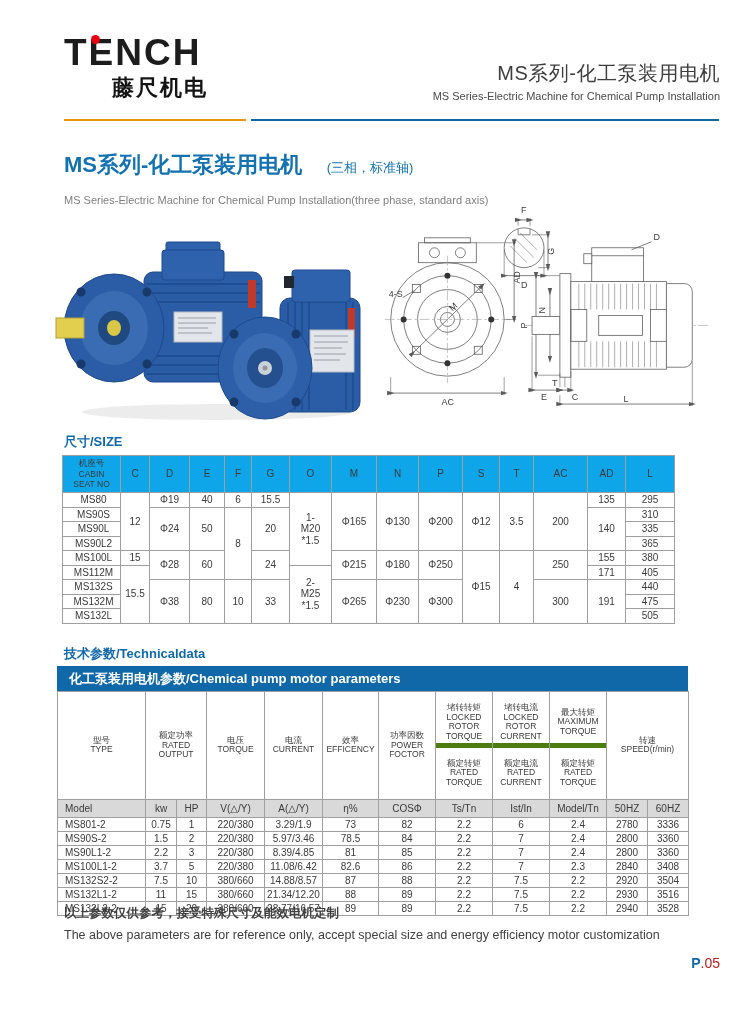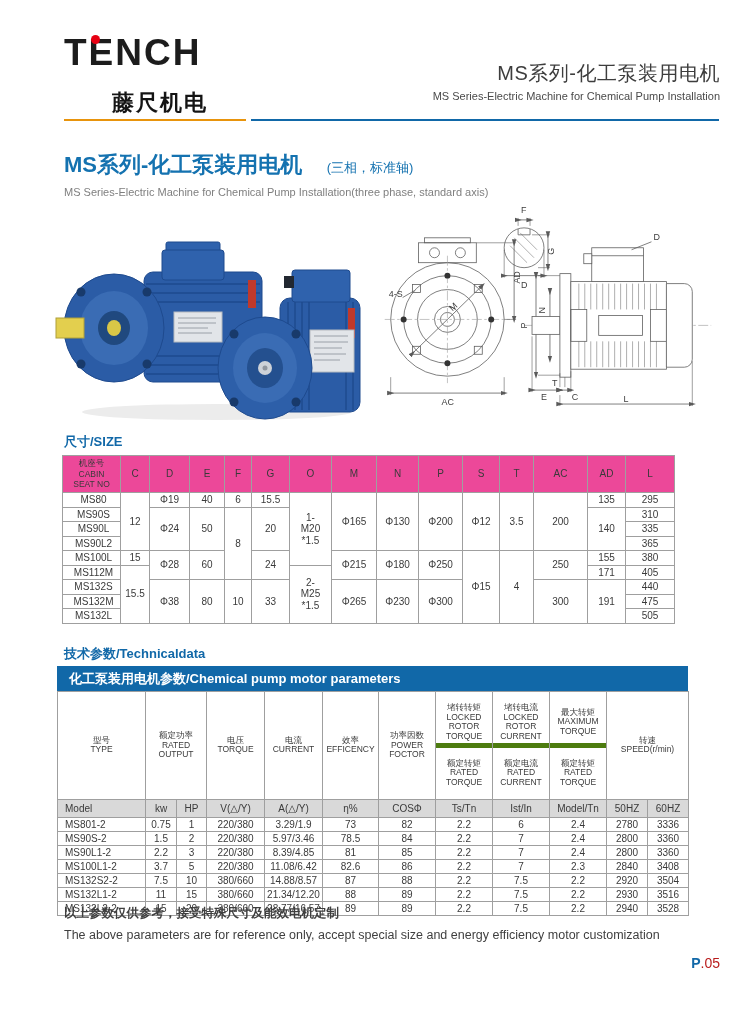--- a/index.html
+++ b/index.html
@@ -4,47 +4,47 @@
 <style>
   html,body { margin:0; padding:0; background:#ffffff; }
   .page {
     position:relative; width:750px; height:992px; background:#fff; overflow:hidden;
     font-family:"Liberation Sans","DejaVu Sans",sans-serif; color:#333;
   }
   
   .logo { position:absolute; left:64px; top:34px; }
   .logo-text { position:relative; font-size:37px; font-weight:900; letter-spacing:2px; color:#1c1c1c; line-height:1; }
   .logo-dot { position:absolute; left:27px; top:1px; width:9px; height:9px; border-radius:50%; background:#e60012; }
-  .logo-sub { margin-left:48px; margin-top:17px; font-size:22px; font-weight:700; letter-spacing:2px; color:#141414; }
+  .logo-sub { margin-left:48px; margin-top:2px; font-size:22px; font-weight:700; letter-spacing:2px; color:#141414; }
   .header-title { position:absolute; right:30px; top:60px; text-align:right; }
   .header-title-zh { font-size:20px; color:#3d3d3d; font-weight:500; letter-spacing:0.5px; }
   .header-title-en { font-size:11px; color:#4a4a4a; margin-top:3px; }
   .divider { position:absolute; top:119px; left:64px; right:31px; height:2px; }
   .divider-orange { position:absolute; left:0; top:0; width:182px; height:2px; background:#e8940c; }
   .divider-blue { position:absolute; left:187px; right:0; top:0; height:2px; background:#1168a8; }
   
   .section-title { position:absolute; left:64px; top:150px; white-space:nowrap; }
   .section-title-zh { font-size:22px; font-weight:800; color:#1472b0; }
   .section-title-note { font-size:13px; color:#1472b0; margin-left:20px; }
-  .section-subtitle { position:absolute; left:64px; top:186px; font-size:11px; color:#7f7f7f; }
+  .section-subtitle { position:absolute; left:64px; top:194px; font-size:11px; color:#7f7f7f; }
   
   .photo { position:absolute; left:52px; top:222px; width:310px; height:200px; }
   .drawings { position:absolute; left:363px; top:198px; width:352px; height:214px; }
   .drawings text { font-size:9px; fill:#3c3c3c; }
   
   table { border-collapse:collapse; table-layout:fixed; }
   td, th { border:1px solid #9f9f9f; text-align:center; vertical-align:middle;
            white-space:pre-line; font-weight:normal; color:#3a3a3a; }
   .tbl-label { position:absolute; left:64px; font-size:13px; font-weight:700; color:#1168a8; }
   #size-label { top:433px; }
   #tech-label { top:645px; }
   
   #size-table { position:absolute; left:62px; top:455px; width:612px; font-size:10px; }
   #size-table td { padding:1px 1px; height:11px; line-height:1.15; }
-  #size-table thead td { background:#ec4899; height:34px; }
+  #size-table thead td { background:#0ea5e9; height:34px; }
   #size-table td.cabin { font-size:8.5px; line-height:1.25; }
   #size-table td.model { text-align:center; padding-left:5px; }
   
   #tech-banner { position:absolute; left:57px; top:666px; width:631px; height:25px; box-sizing:border-box;
     background:#1168a8; color:#fff; font-weight:700; font-size:13px; line-height:25px; padding-left:12px; }
   #tech-table { position:absolute; left:57px; top:691px; width:631px; font-size:10px; }
   #tech-table thead th { font-size:8.5px; line-height:1.12; padding:15px 1px; height:74px; }
   #tech-table th.th-split { padding:0; }
   .th-split .sp-top { border-bottom:5px solid #4d7c0f; height:41px; display:flex; align-items:center; justify-content:center; white-space:pre-line; }
   .th-split .sp-bot { height:32px; display:flex; align-items:center; justify-content:center; white-space:pre-line; }

